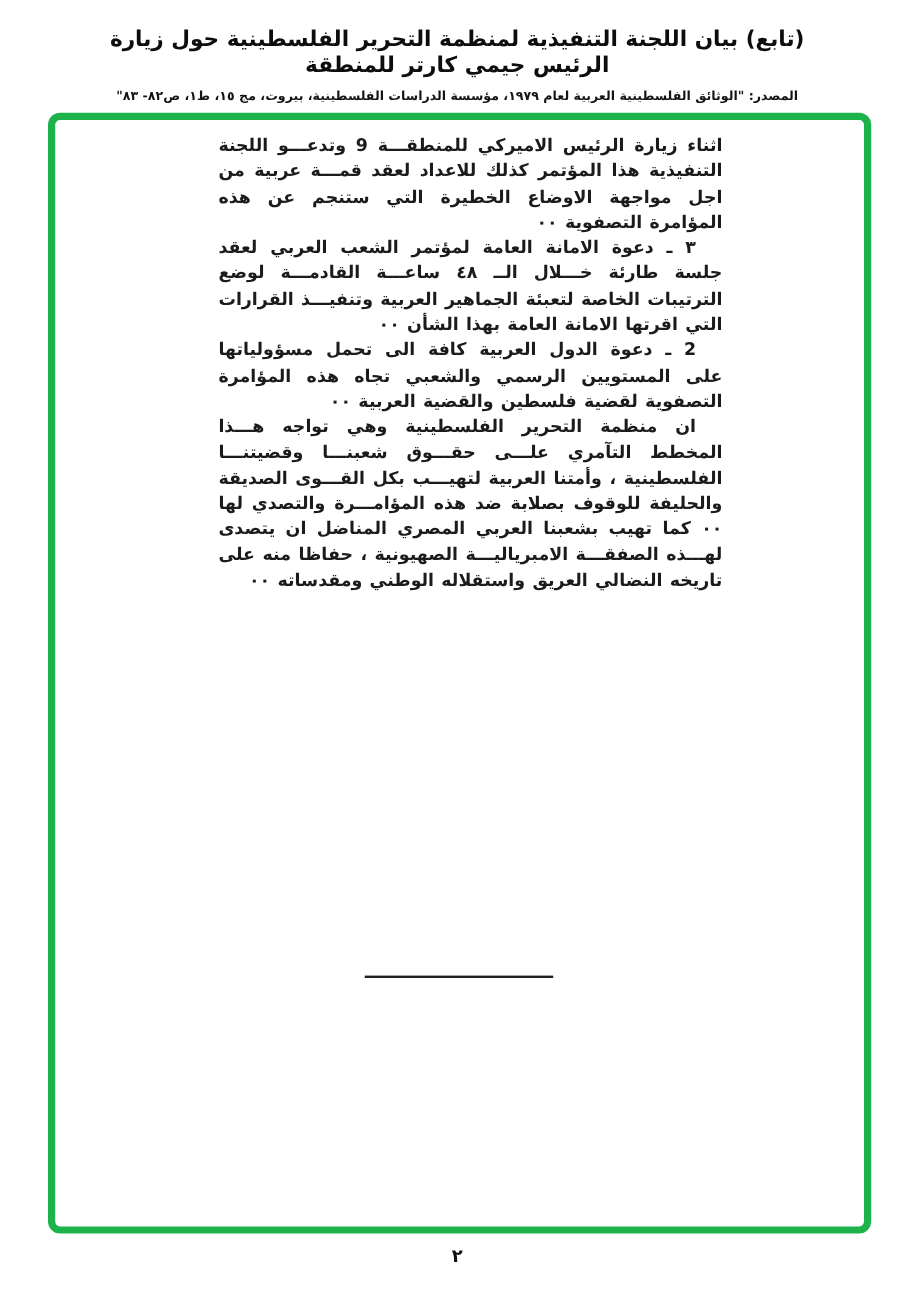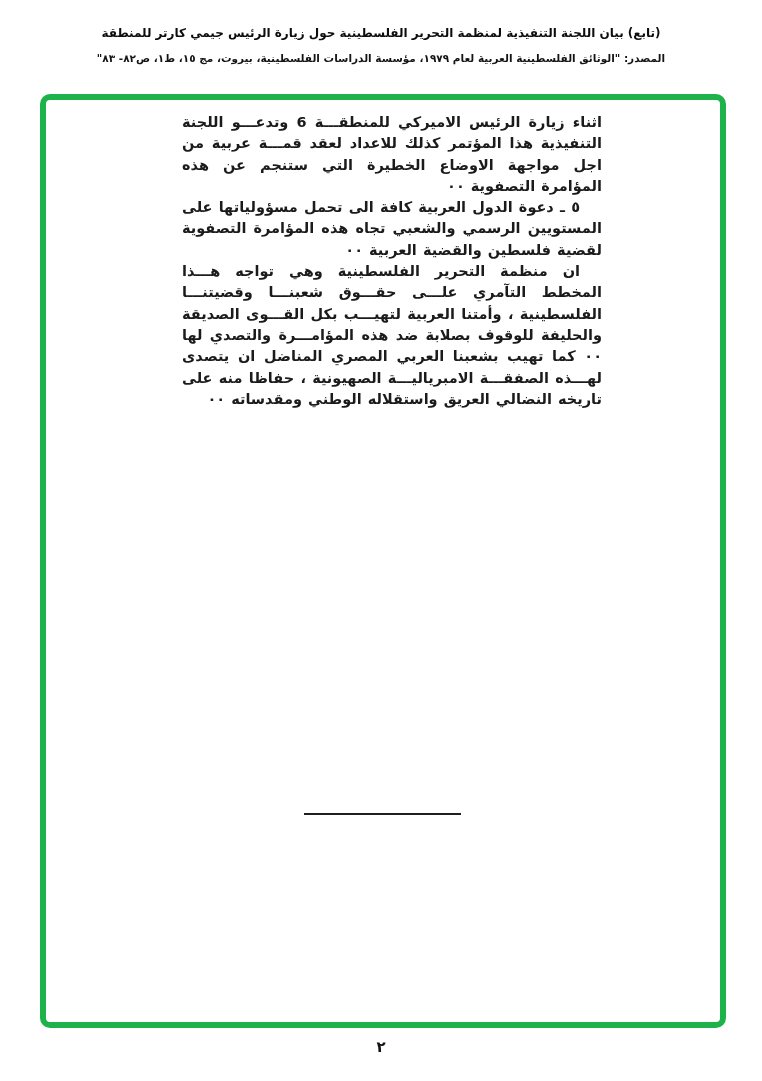--- a/index.html
+++ b/index.html
@@ -10,21 +10,21 @@
     background:#ffffff;
     font-family:"DejaVu Sans", sans-serif;
     overflow:hidden;
     margin:0 auto;
   }
   .header {
     position:absolute; top:22px; left:0; width:100%;
     text-align:center; direction:rtl; color:#0d0d0d;
   }
   .header-title {
-    font-size:12px; font-weight:bold; line-height:22px;
+    font-size:18px; font-weight:bold; line-height:22px;
     padding:0 90px;
   }
   .header-source {
     margin-top:8px; font-size:10.5px; font-weight:bold; color:#141414;
   }
   .annotation-box {
     position:absolute; left:40px; top:94px;
     width:686px; height:934px;
     border:6px solid var(--accent, #1eb24a);
     border-radius:10px;
@@ -57,22 +57,23 @@
 <div class="page">
 
   <div class="header">
     <div class="header-title">(تابع)  بيان اللجنة التنفيذية لمنظمة التحرير الفلسطينية حول زيارة الرئيس جيمي كارتر للمنطقة</div>
     <div class="header-source">المصدر: "الوثائق الفلسطينية العربية لعام ١٩٧٩، مؤسسة الدراسات الفلسطينية، بيروت، مج ١٥، ط١، ص٨٢- ٨٣"</div>
   </div>
 
   <div class="annotation-box" style="border-color: rgb(30, 178, 74);"></div>
 
   <div class="text-column">
-    <p>اثناء زيارة الرئيس الاميركي للمنطقـــة 6 وتدعـــو اللجنة التنفيذية هذا المؤتمر كذلك للاعداد لعقد قمـــة عربية من اجل مواجهة الاوضاع الخطيرة التي ستنجم عن هذه المؤامرة التصفوية ٠٠</p>
-    <p class="indent">٥ ـ دعوة الدول العربية كافة الى تحمل مسؤولياتها على المستويين الرسمي والشعبي تجاه هذه المؤامرة التصفوية لقضية فلسطين والقضية العربية ٠٠</p>
+    <p>اثناء زيارة الرئيس الاميركي للمنطقـــة 9 وتدعـــو اللجنة التنفيذية هذا المؤتمر كذلك للاعداد لعقد قمـــة عربية من اجل مواجهة الاوضاع الخطيرة التي ستنجم عن هذه المؤامرة التصفوية ٠٠</p>
+    <p class="indent">٣ ـ دعوة الامانة العامة لمؤتمر الشعب العربي لعقد جلسة طارئة خـــلال الــ ٤٨ ساعـــة القادمـــة لوضع الترتيبات الخاصة لتعبئة الجماهير العربية وتنفيـــذ القرارات التي اقرتها الامانة العامة بهذا الشأن ٠٠</p>
+    <p class="indent">2 ـ دعوة الدول العربية كافة الى تحمل مسؤولياتها على المستويين الرسمي والشعبي تجاه هذه المؤامرة التصفوية لقضية فلسطين والقضية العربية ٠٠</p>
     <p class="indent">ان منظمة التحرير الفلسطينية وهي تواجه هـــذا المخطط التآمري علـــى حقـــوق شعبنـــا وقضيتنـــا الفلسطينية ، وأمتنا العربية لتهيـــب بكل القـــوى الصديقة والحليفة للوقوف بصلابة ضد هذه المؤامـــرة والتصدي لها ٠٠ كما تهيب بشعبنا العربي المصري المناضل ان يتصدى لهـــذه الصفقـــة الامبرياليـــة الصهيونية ، حفاظا منه على تاريخه النضالي العريق واستقلاله الوطني ومقدساته ٠٠</p>
   </div>
 
   <div class="divider"></div>
 
   <div class="page-number">٢</div>
 
 </div>
 
 </body></html>

